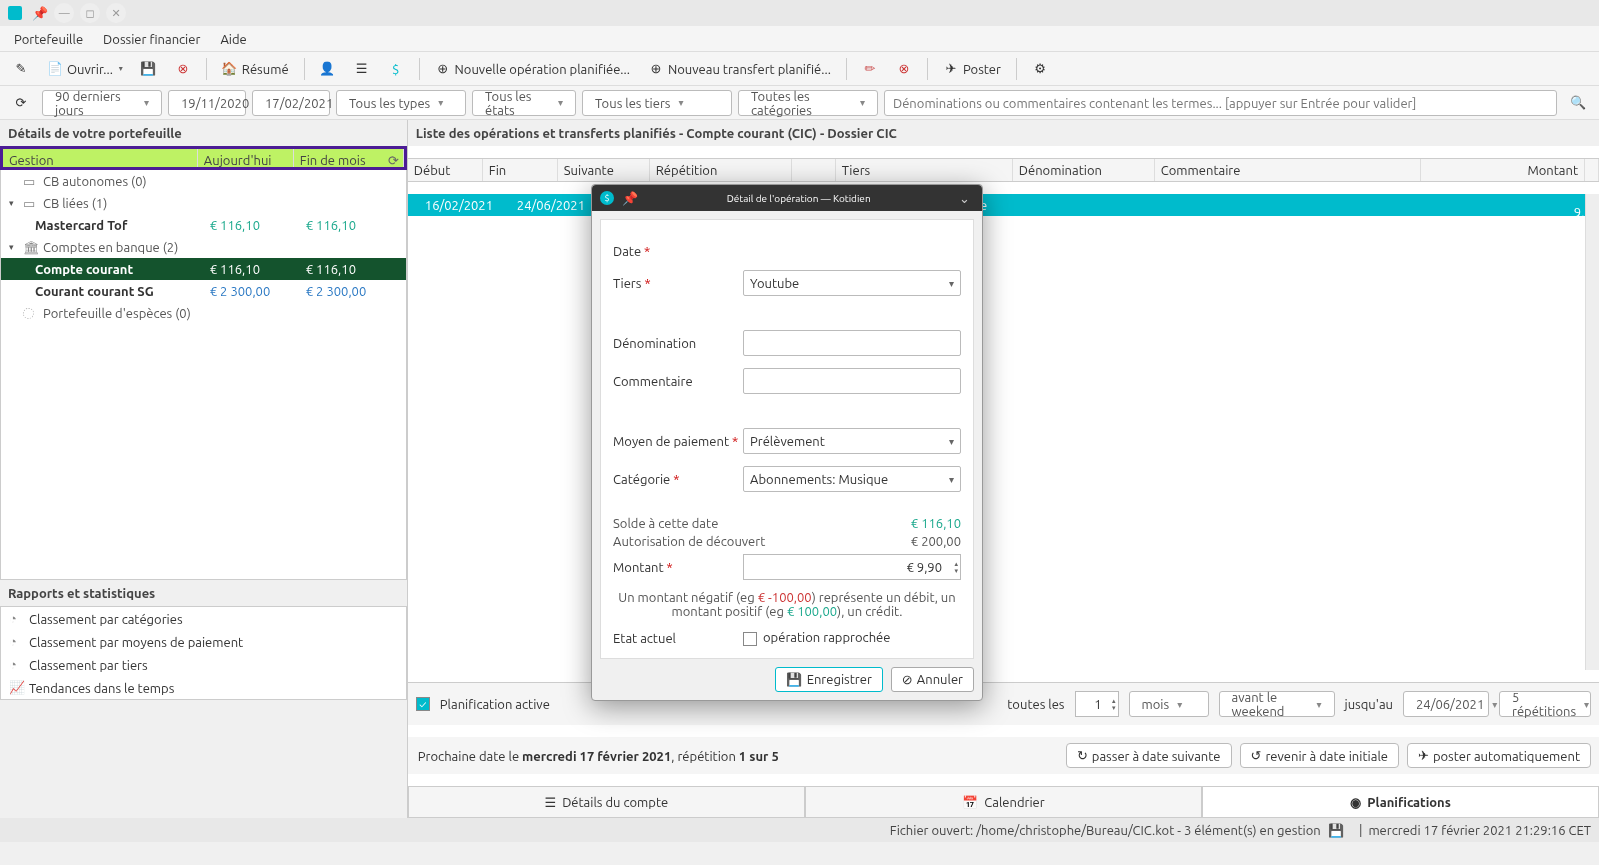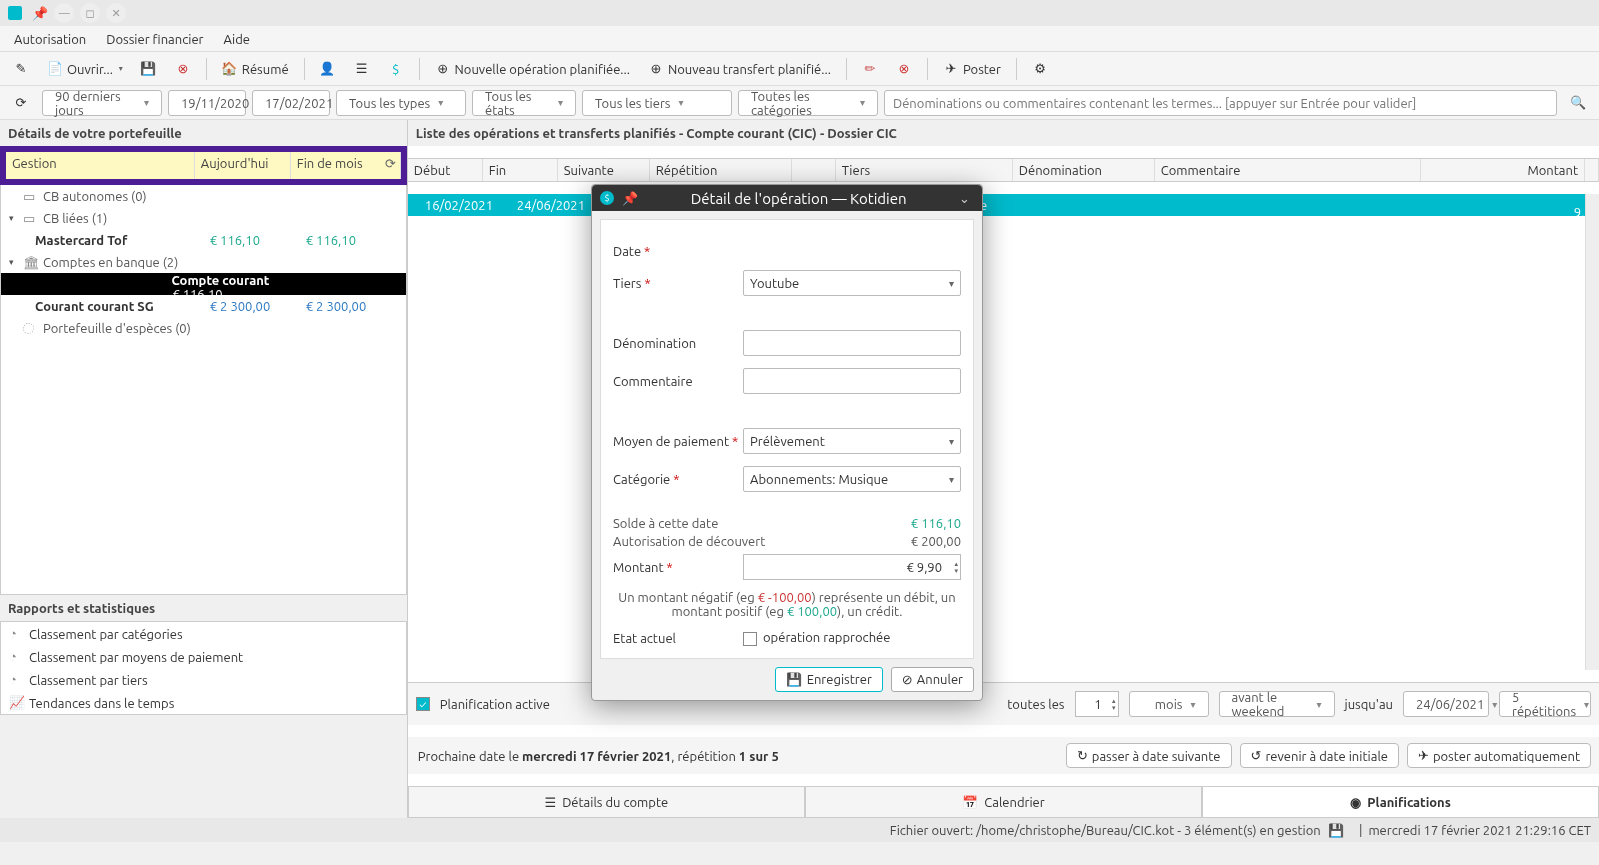--- a/index.html
+++ b/index.html
@@ -28,37 +28,37 @@
     .fb-select { height: 26px; border: 1px solid #bbb; border-radius: 3px; background: #fff; display: flex; align-items: center; padding: 0 12px; color: #555; }
     .fb-select::after { content: "▾"; margin-left: 8px; font-size: 10px; color: #888; }
     .fb-input { height: 26px; border: 1px solid #bbb; border-radius: 3px; background: #fff; flex: 1; padding: 0 8px; color: #888; }
     
     
     .body { display: flex; height: 698px; }
     
     
     .left { width: 414px; display: flex; flex-direction: column; border-right: 1px solid #ccc; }
     .panel-title { padding: 6px 8px; font-weight: bold; color: #444; background: #f0f0f0; }
-    .tree-header { display: flex; height: 39px; border: 6px solid #4c1d95; background: #fef9c3; }
+    .tree-header { display: flex; height: 24px; border: 3px solid #4c1d95; background: #bef264; }
     .tree-header > div { padding: 4px 6px; border-right: 1px solid #ddd; color: #444; }
     .th-gestion { flex: 1; }
     .th-auj { width: 96px; }
     .th-fin { width: 110px; position: relative; }
     .th-fin .refresh { position: absolute; right: 4px; top: 4px; color: #666; }
     .tree { flex: 0 0 auto; background:#fff; border: 1px solid #ccc; border-top: none; height: 410px; }
     .tree-row { display: flex; align-items: center; height: 22px; padding-left: 8px; }
     .tree-row.group { color: #555; }
     .tree-row .exp { width: 14px; font-size: 9px; color: #555; }
     .tree-row .icon { width: 16px; color: #888; margin-right: 4px; }
     .tree-row .label { flex: 1; }
     .tree-row .v1 { width: 96px; }
     .tree-row .v2 { width: 100px; }
     .tree-row.child { padding-left: 34px; }
     .tree-row.child.bold .label { font-weight: bold; }
-    .tree-row.selected { background: #000000; color: #fff; flex-direction: column; }
+    .tree-row.selected { background: #14532d; color: #fff; }
     .tree-row.selected .v1, .tree-row.selected .v2 { color: #fff; }
     .val-green { color: #1aa88c; }
     .val-blue { color: #2a78c3; }
     
     .reports { flex: 1; }
     .reports-list { border: 1px solid #ccc; background: #fff; }
     .reports-list div { padding: 4px 8px; display: flex; align-items: center; gap: 6px; }
     .ri-icon { width: 14px; color: #888; }
     
     
@@ -99,21 +99,21 @@
     .bot-tab { flex:1; display:flex; align-items:center; justify-content:center; gap:6px; border:1px solid #ccc; border-top:none; }
     .bot-tab.active { font-weight: bold; background:#fff; }
     
     
     .statusbar { height: 24px; background: #e8e8e8; display:flex; align-items:center; padding:0 8px; font-size:12px; color:#444; }
     .statusbar .spacer { flex: 1; }
     
     
     .dialog { position: absolute; left: 591px; top: 184px; width: 392px; background: #f0f0f0; border: 1px solid #999; box-shadow: 0 6px 28px rgba(0,0,0,0.4); border-radius: 4px; z-index: 100; }
     .dlg-title { height: 26px; background: #333; color: #fff; display: flex; align-items: center; padding: 0 8px; border-radius: 4px 4px 0 0; }
-    .dlg-title .t { flex: 1; text-align: center; font-size: 15px; }
+    .dlg-title .t { flex: 1; text-align: center; font-size: 10px; }
     .dlg-title .pin, .dlg-title .coll { color: #ccc; padding: 0 4px; }
     .dlg-title .app { width:14px; height:14px; background:#0bc; border-radius:7px; margin-right:4px; display:inline-flex; align-items:center; justify-content:center; font-size:9px; }
     .dlg-body { background: #fff; margin: 8px; border: 1px solid #ddd; padding: 12px; }
     .form-row { display:flex; align-items:center; margin-bottom: 10px; margin-top: 12px; }
     .form-row .lbl { width: 130px; color:#333; }
     .form-row .lbl .req { color: #c00; }
     .form-row .fld { flex:1; }
     .combo { height: 26px; border:1px solid #bbb; border-radius:2px; background:#fff; display:flex; align-items:center; padding:0 6px; position:relative;}
     .combo::after { content:"▾"; position:absolute; right:6px; font-size:10px; color:#666; }
     .combo.focus { border:1px solid #37a0da; }
@@ -136,21 +136,21 @@
 
 <div class="titlebar">
   <span class="app-icon"></span>
   <span class="pin">📌</span>
   <span class="winbtn">—</span>
   <span class="winbtn">◻</span>
   <span class="winbtn">✕</span>
 </div>
 
 <div class="menubar">
-  <span>Autorisation</span>
+  <span>Portefeuille</span>
   <span>Dossier financier</span>
   <span>Aide</span>
 </div>
 
 <div class="toolbar">
   <div class="tb-btn">
       <span class="tb-icon">✎</span>
     </div>
   <div class="tb-btn">
       <span class="tb-icon">📄</span>
@@ -341,21 +341,21 @@
     </div>
 
     <div class="plan-bar">
       <span class="check">✓</span>
       <span class="plan-label">Planification active</span>
       <span style="flex:1;"></span>
       <span>toutes les</span>
       <div class="spin">
           <span>1</span>
         </div>
-      <div class="fb-select" style="width:80px;justify-content:flex-end;">
+      <div class="fb-select" style="width:80px;">
           <span>mois</span>
         </div>
       <div class="fb-select" style="width:116px;">
           <span>avant le weekend</span>
         </div>
       <span>jusqu'au</span>
       <div class="fb-select" style="width:86px;">
           <span>24/06/2021</span>
         </div>
       <div class="fb-select" style="width:92px;">

